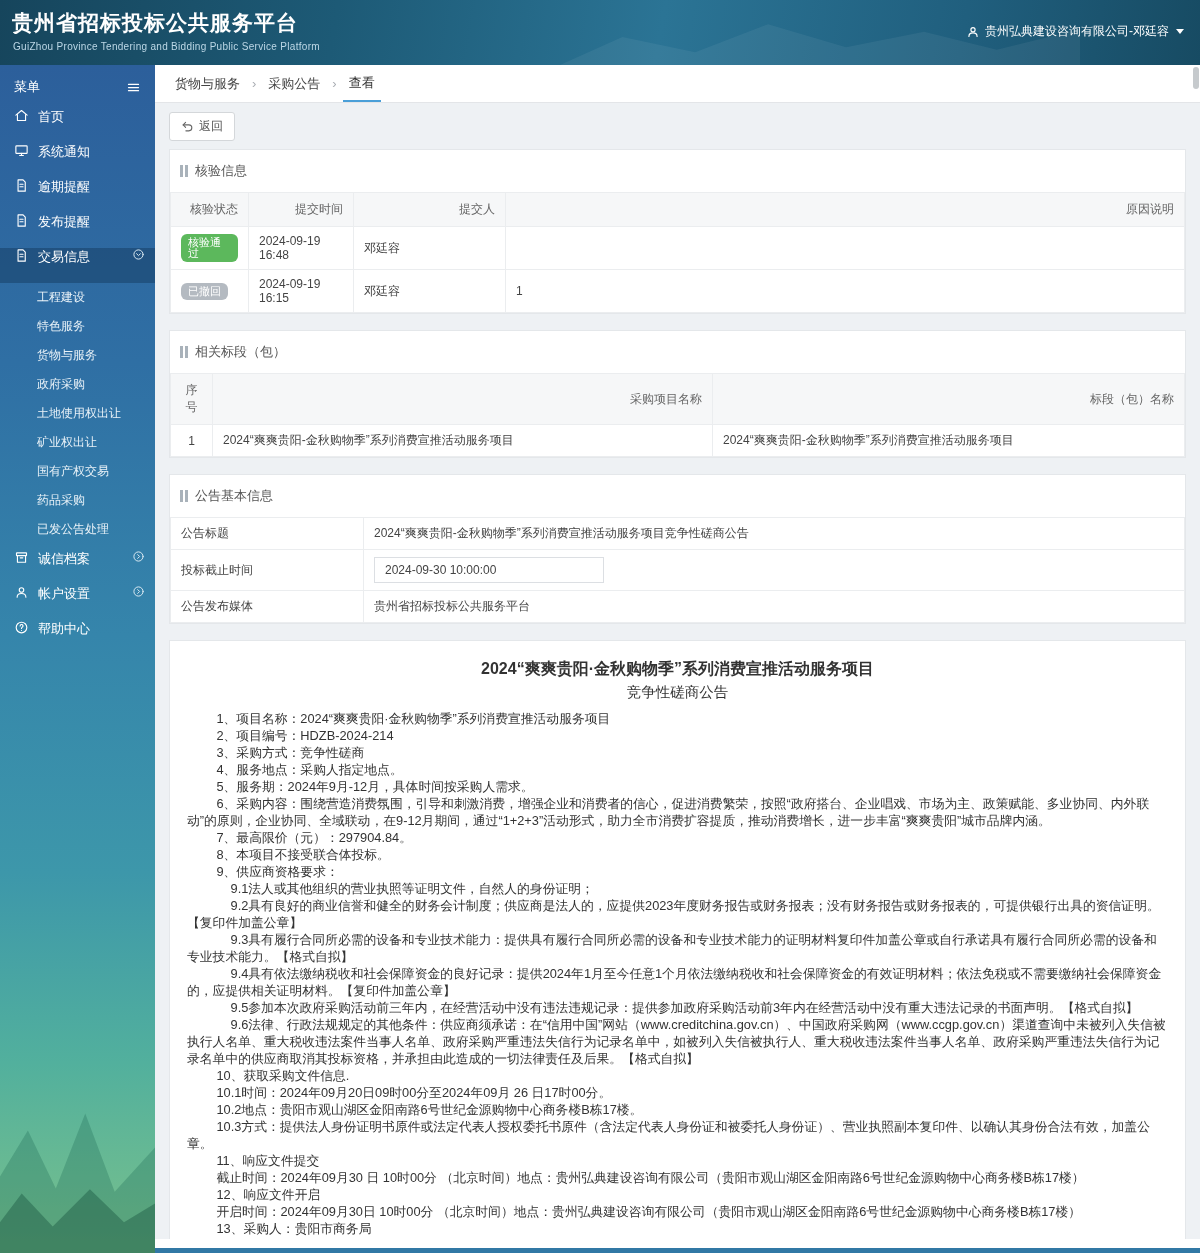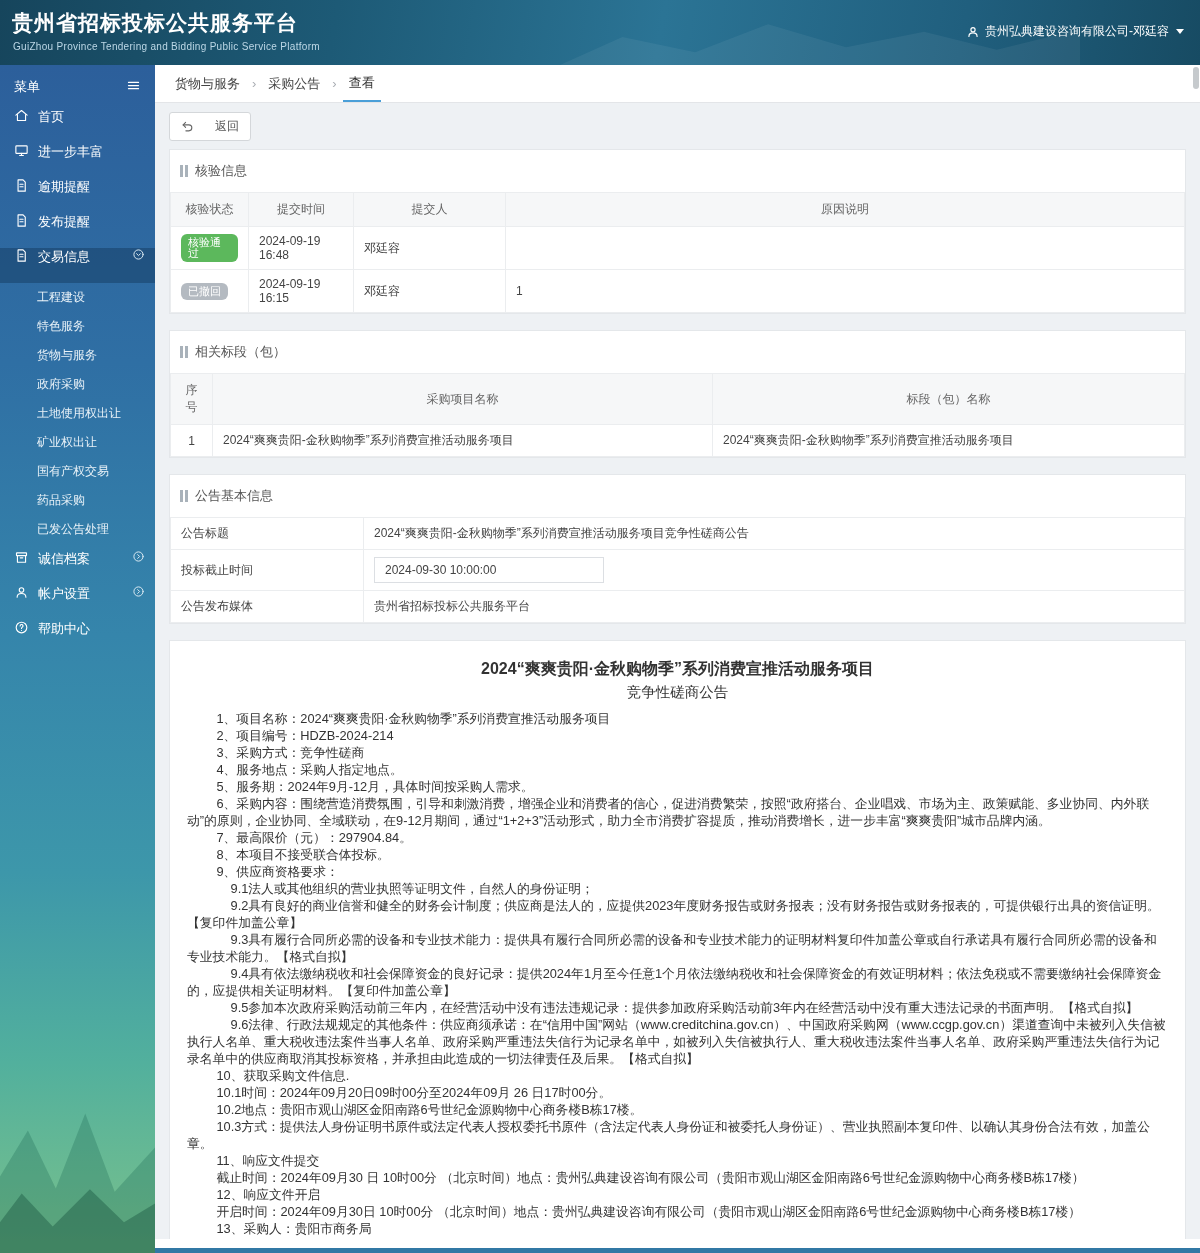--- a/index.html
+++ b/index.html
@@ -37,21 +37,21 @@
   .sidebar .mountains::before {
     content:""; position:absolute; bottom:0; left:0; width:155px; height:170px;
     background:rgba(30,105,85,0.30);
     clip-path:polygon(0 100%,0 55%,18% 28%,36% 62%,55% 18%,74% 64%,100% 38%,100% 100%);
   }
   .sidebar .mountains::after {
     content:""; position:absolute; bottom:0; left:0; width:155px; height:110px;
     background:rgba(18,75,58,0.38);
     clip-path:polygon(0 100%,0 72%,14% 46%,34% 76%,58% 42%,80% 72%,100% 55%,100% 100%);
   }
-  .menu-head { display:flex; justify-content:space-between; padding:13px 14px 12px; font-size:13px; position:relative; }
+  .menu-head { display:flex; justify-content:space-between; align-items:center; padding:13px 14px 12px; font-size:13px; position:relative; }
   .menu-item {
     display:flex; align-items:flex-start; gap:9px; height:35px; padding:0 10px 0 14px;
     font-size:13px; cursor:pointer; position:relative;
   }
   .menu-item .grow { flex:1; }
   .menu-item.active { background:rgba(10,40,70,0.35); }
   .submenu .menu-sub-item {
     height:29px; line-height:29px; padding-left:37px; font-size:12px; color:#e9f2f8; cursor:pointer;
   }
   .menu-gap { height:6px; }
@@ -64,34 +64,34 @@
   .breadcrumbbar {
     height:38px; background:#fff; border-bottom:1px solid #e3e5e8;
     display:flex; align-items:stretch; padding-left:14px; font-size:13px;
   }
   .crumb { display:flex; align-items:center; padding:0 6px; color:#444; cursor:pointer; }
   .crumb.has-sep::after { content:"›"; margin-left:12px; color:#a9adb3; font-size:13px; }
   .crumb.active { border-bottom:2px solid #4a9fd8; color:#333; }
 
   .toolbar-row { padding:9px 14px 8px; }
   .back-btn {
-    display:inline-flex; align-items:center; gap:21px; padding:5px 11px;
+    display:inline-flex; align-items:center; gap:5px; padding:5px 11px;
     background:#fff; border:1px solid #d4d7da; border-radius:3px;
     font-size:12px; color:#555; cursor:pointer;
   }
   .back-btn svg { width:13px; height:13px; color:#666; }
 
   .card { background:#fff; border:1px solid #e4e7ea; margin:0 14px 16px; }
   .card-head { display:flex; align-items:center; gap:7px; padding:12px 10px; font-size:13px; color:#555; }
   .sec-marker { display:inline-flex; gap:2px; height:12px; }
   .sec-marker i { width:3px; background:#a9b2ba; display:block; }
 
   table { width:100%; border-collapse:collapse; font-size:12px; }
   th {
-    background:#f6f7f8; font-weight:normal; text-align:center; color:#666;
+    background:#f6f7f8; font-weight:normal; text-align:right; color:#666;
     padding:8px 10px; border:1px solid #ebedef;
   }
   td { padding:7px 10px; border:1px solid #ebedef; color:#444; }
   .verify-table th:nth-child(1){ width:78px; }
   .verify-table th:nth-child(2){ width:105px; }
   .verify-table th:nth-child(3){ width:152px; }
   .lots-table th:nth-child(1){ width:42px; text-align:center; }
   .lots-table td:nth-child(1){ text-align:center; }
   .lots-table th:nth-child(2){ width:500px; }
 
@@ -144,21 +144,21 @@
         <path d="M3 11.5 12 4l9 7.5"></path>
         <path d="M5.5 10.5V20h13v-9.5"></path>
       </svg>
     <span>首页</span>
   </div>
   <div class="menu-item">
     <svg class="icon-14" viewBox="0 0 24 24" fill="none" stroke="currentColor" stroke-width="1.8" stroke-linecap="round" stroke-linejoin="round">
         <rect x="3" y="4.5" width="18" height="12" rx="1"></rect>
         <path d="M9 20h6M12 16.5V20"></path>
       </svg>
-    <span>进一步丰富</span>
+    <span>系统通知</span>
   </div>
   <div class="menu-item">
     <svg class="icon-14" viewBox="0 0 24 24" fill="none" stroke="currentColor" stroke-width="1.8" stroke-linecap="round" stroke-linejoin="round">
         <path d="M6.5 3h8l3.5 3.5V21h-11.5z"></path>
         <path d="M9.5 10h5M9.5 14h5"></path>
       </svg>
     <span>逾期提醒</span>
   </div>
   <div class="menu-item">
     <svg class="icon-14" viewBox="0 0 24 24" fill="none" stroke="currentColor" stroke-width="1.8" stroke-linecap="round" stroke-linejoin="round">

